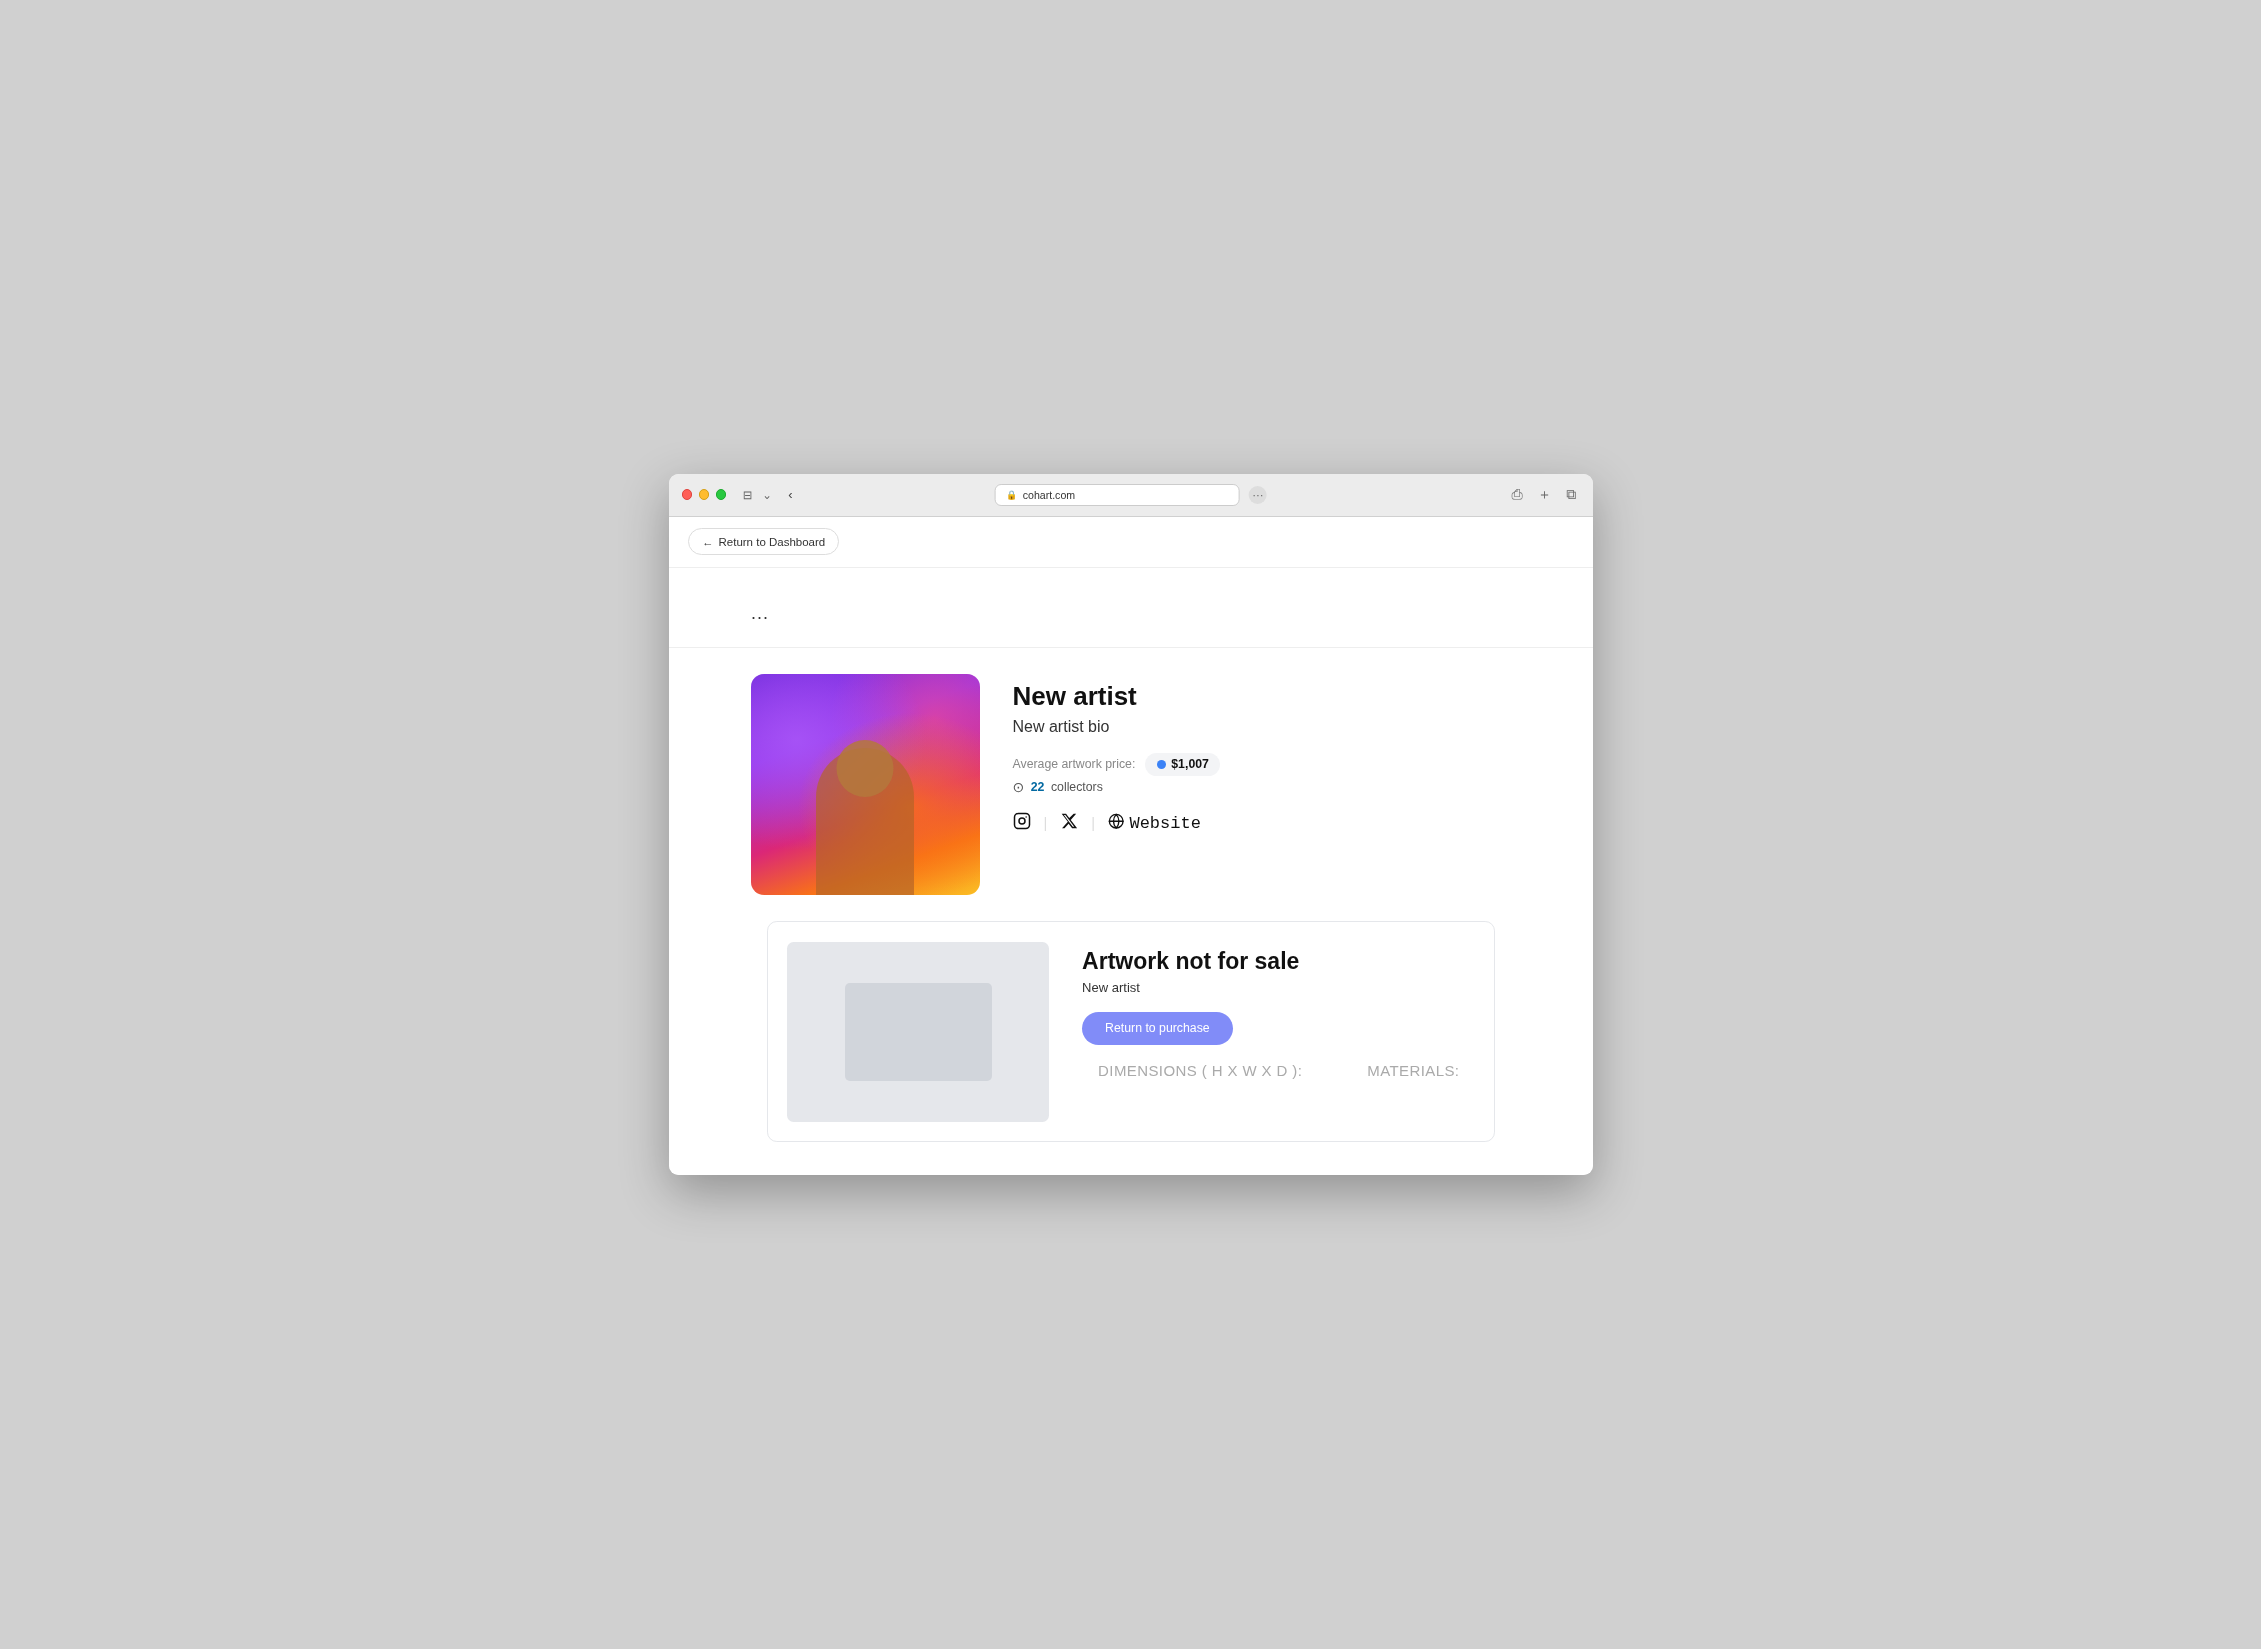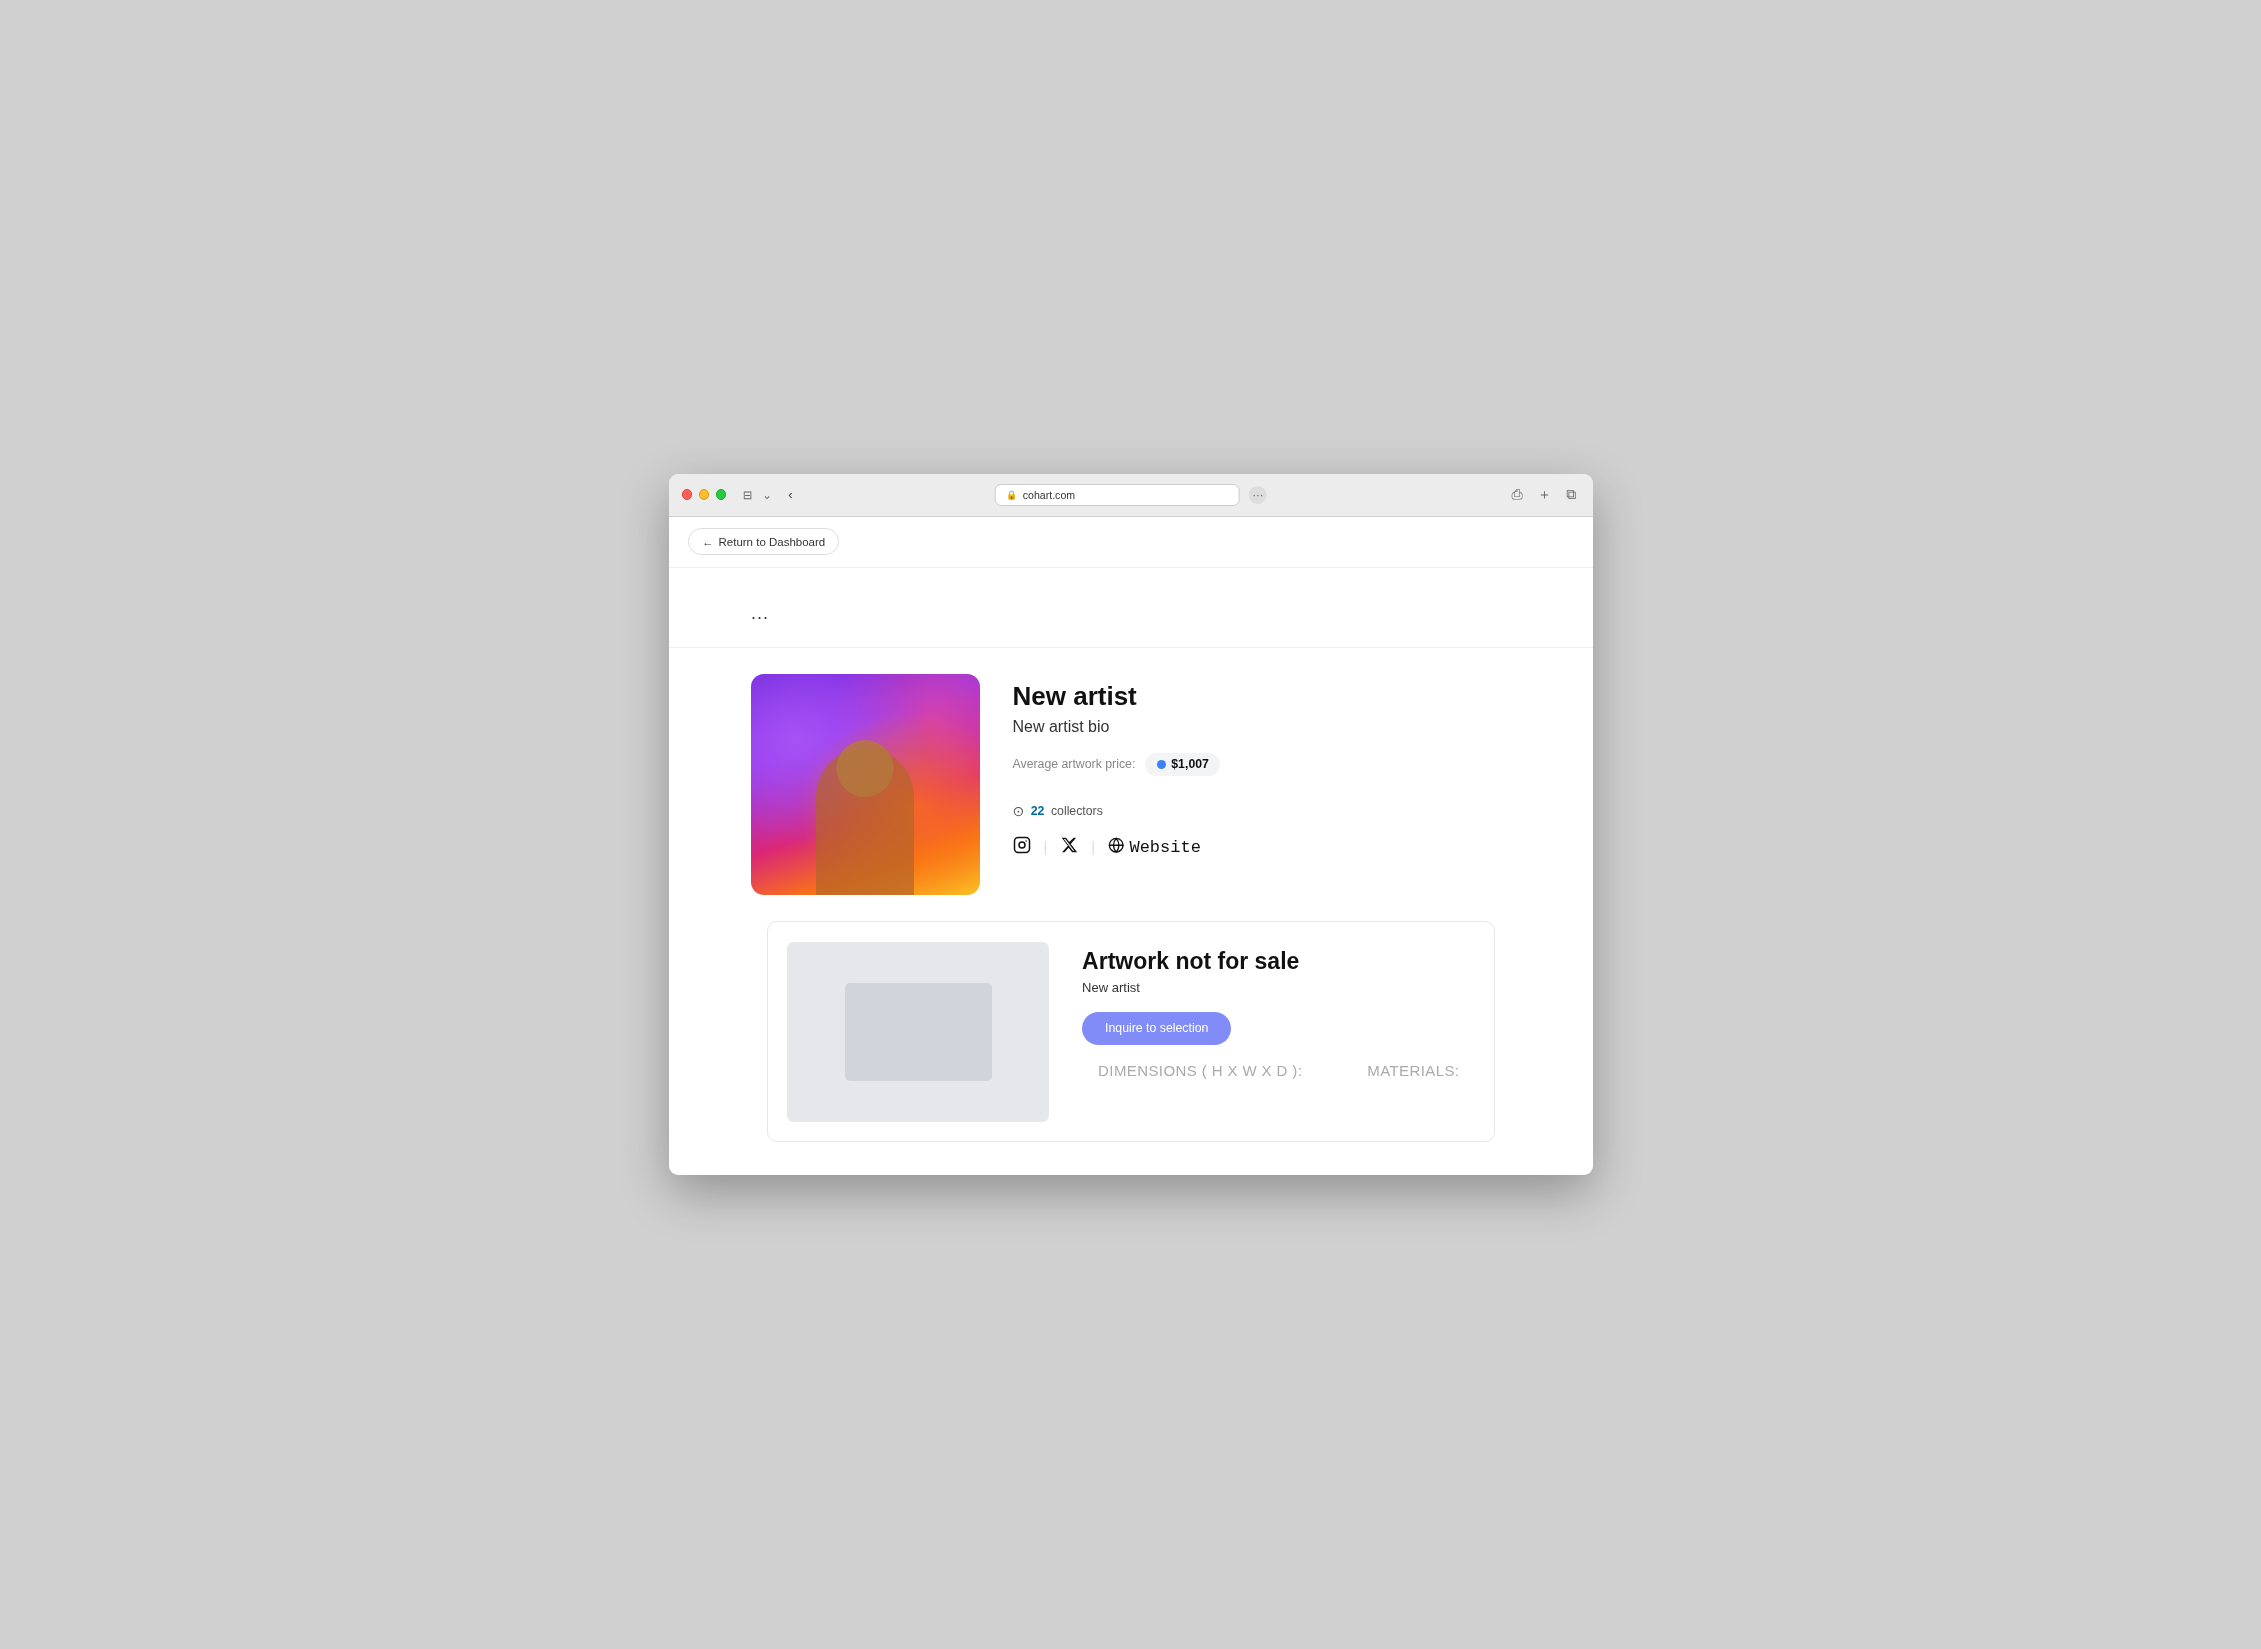--- a/index.html
+++ b/index.html
@@ -251,21 +251,21 @@
     .artist-bio {
       font-size: 16px;
       color: #333;
       margin-bottom: 16.4px;
     }
 
     .price-row {
       display: flex;
       align-items: center;
       gap: 9.8px;
-      margin-bottom: 27px;
+      margin-bottom: 3px;
     }
 
     .price-label {
       font-size: 12.3px;
       color: #888;
     }
 
     .price-badge {
       display: inline-flex;
       align-items: center;
@@ -516,21 +516,21 @@
     </div>
 
     <div style="padding: 0 49px 33px;">
       <div class="artwork-section">
         <div class="artwork-image">
           <div class="artwork-placeholder"></div>
         </div>
         <div class="artwork-info">
           <div class="artwork-title">Artwork not for sale</div>
           <div class="artwork-artist">New artist</div>
-          <button class="inquire-btn">Inquire to selection</button>
+          <button class="inquire-btn">Return to purchase</button>
           <div class="dimensions-row">
             <div>
               <div class="dim-label">DIMENSIONS ( H X W X D ):</div>
             </div>
             <div>
               <div class="dim-label">MATERIALS:</div>
             </div>
           </div>
         </div>
       </div>

